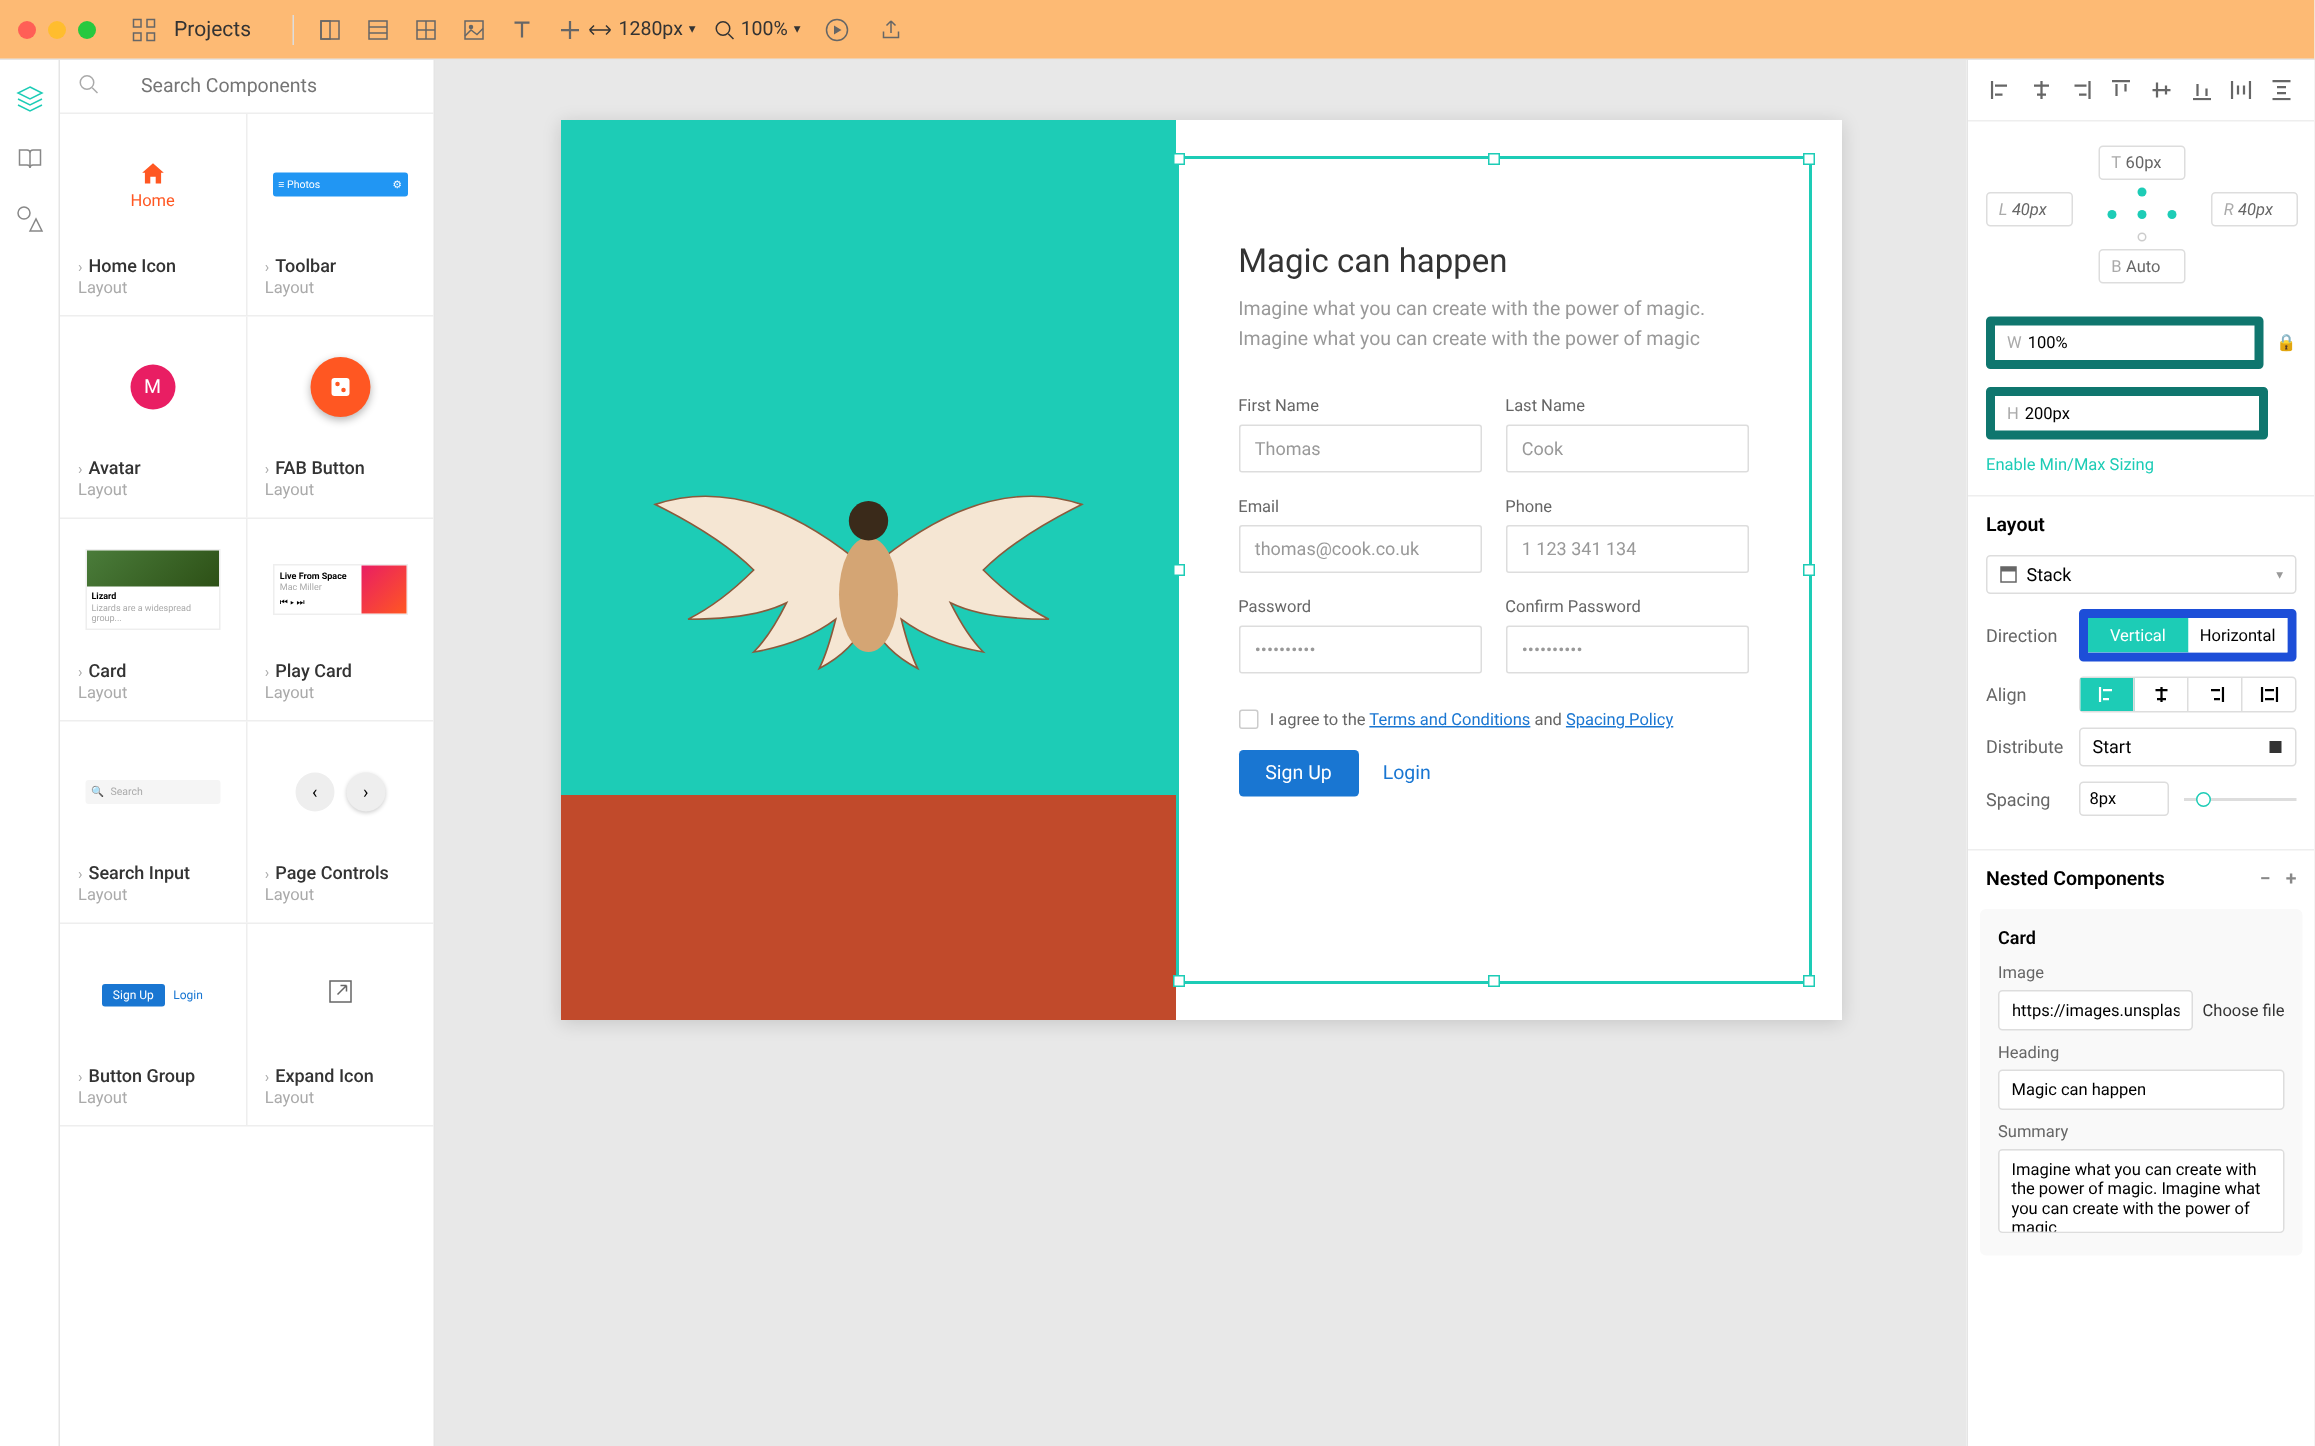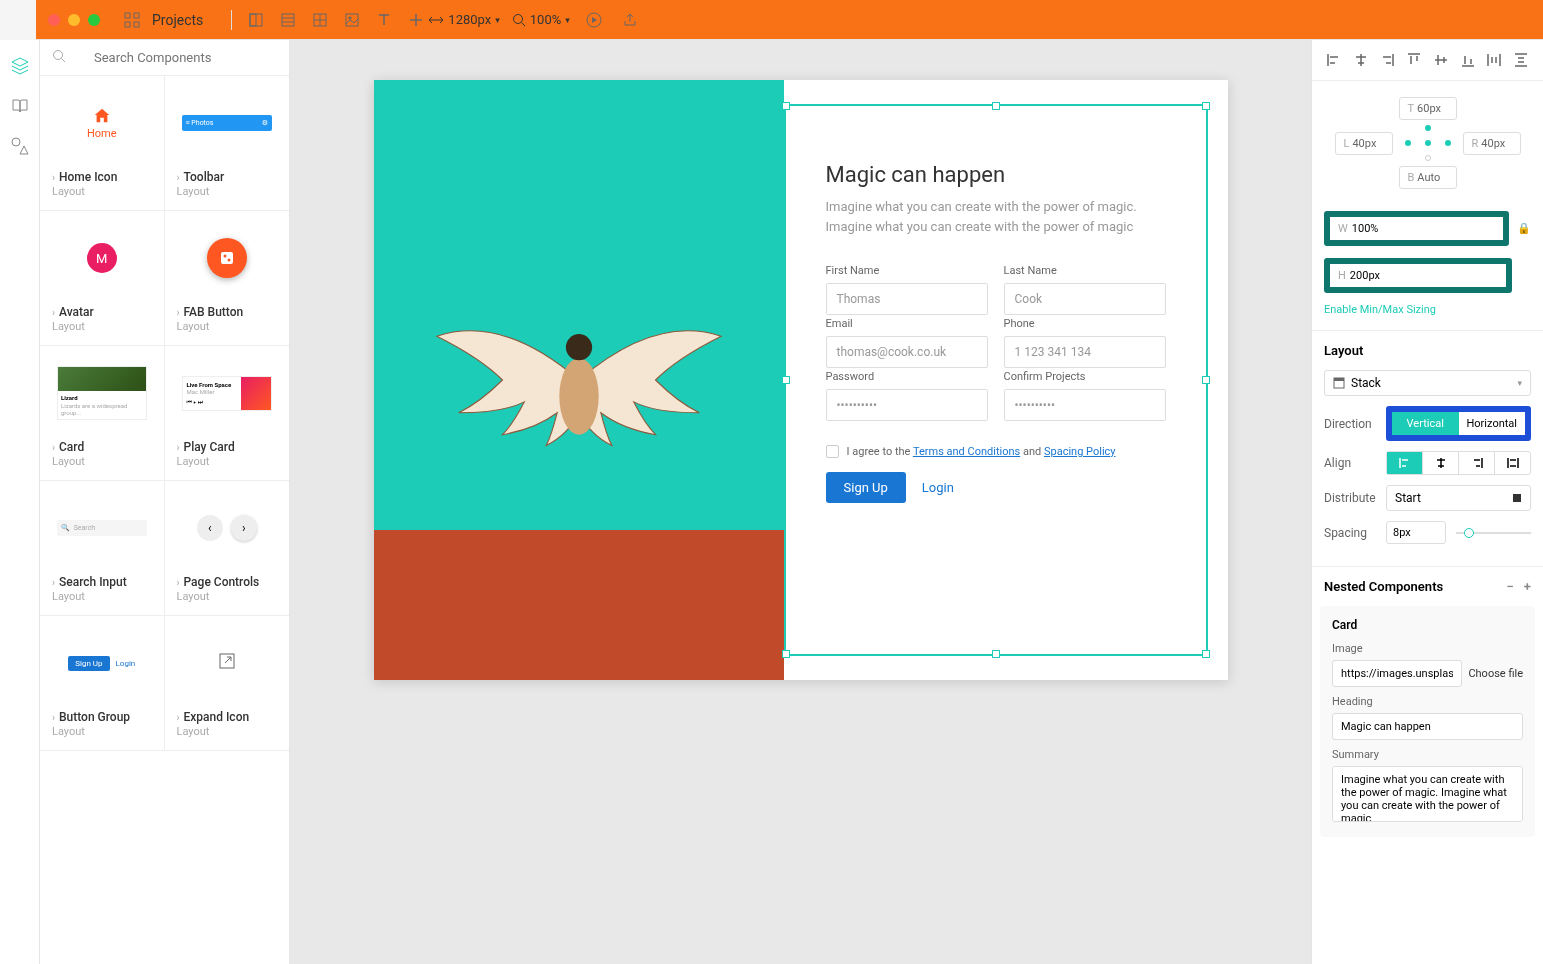--- a/index.html
+++ b/index.html
@@ -1,19 +1,19 @@
 <!DOCTYPE html>
 <html><head>
 <meta charset="utf-8">
 <style>
 * { margin: 0; padding: 0; box-sizing: border-box; font-family: -apple-system, BlinkMacSystemFont, "Segoe UI", Roboto, sans-serif; }
 body { width: 1543px; height: 964px; background: #f5f5f5; overflow: hidden; }
 
 
-.toolbar { height: 40px; background: #f97316; border-bottom: 1px solid #e5e5e5; display: flex; align-items: center; padding: 0 12px; margin-left: 36px; }
+.toolbar { height: 40px; background: #fdba74; border-bottom: 1px solid #e5e5e5; display: flex; align-items: center; padding: 0 12px; }
 .window-controls { display: flex; gap: 8px; margin-right: 20px; }
 .window-dot { width: 12px; height: 12px; border-radius: 50%; }
 .dot-red { background: #ff5f56; } .dot-yellow { background: #ffbd2e; } .dot-green { background: #27c93f; }
 .toolbar-left { display: flex; align-items: center; gap: 8px; }
 .toolbar-icon { width: 24px; height: 24px; display: flex; align-items: center; justify-content: center; color: #666; cursor: pointer; }
 .toolbar-label { font-size: 14px; color: #333; margin-right: 16px; }
 .toolbar-sep { width: 1px; height: 20px; background: #ddd; margin: 0 4px; }
 .toolbar-center { flex: 1; text-align: center; font-size: 13px; color: #333; }
 .toolbar-right { display: flex; align-items: center; gap: 12px; font-size: 13px; color: #333; }
 
@@ -44,37 +44,37 @@
 .artboard { width: 854px; background: #fff; box-shadow: 0 2px 12px rgba(0,0,0,0.15); display: flex; height: 600px; }
 .art-image { width: 410px; background: linear-gradient(180deg, #1DCCB6 0%, #1DCCB6 75%, #c14a2b 75%, #c14a2b 100%); position: relative; display:flex; align-items:center; justify-content:center;}
 .wings { width:80%; height:60%; display:flex; align-items:center; justify-content:center; }
 .art-form { flex: 1; padding: 56px 40px 30px; border: 2px solid #1DCCB6; margin: 24px 20px 24px 0; position: relative; }
 .sel-handle { width:8px; height:8px; background:#fff; border:1px solid #1DCCB6; position:absolute; }
 .h-tl{top:-4px;left:-4px} .h-tr{top:-4px;right:-4px} .h-bl{bottom:-4px;left:-4px} .h-br{bottom:-4px;right:-4px}
 .h-tm{top:-4px;left:50%;margin-left:-4px} .h-bm{bottom:-4px;left:50%;margin-left:-4px}
 .h-ml{top:50%;left:-4px;margin-top:-4px} .h-mr{top:50%;right:-4px;margin-top:-4px}
 .form-title { font-size: 22px; color: #333; margin-bottom: 10px; }
 .form-summary { font-size: 13px; color: #999; margin-bottom: 28px; line-height: 1.5; }
-.form-row { display: flex; gap: 16px; margin-bottom: 2px; }
+.form-row { display: flex; gap: 16px; margin-bottom: 16px; }
 .form-field { flex: 1; }
 .field-label { font-size: 11px; color: #666; margin-bottom: 6px; display: block; }
 .field-input { width: 100%; border: 1px solid #ddd; padding: 8px 10px; font-size: 12px; color: #999; border-radius: 2px; }
 .form-checkbox { display: flex; align-items: center; gap: 8px; font-size: 11px; color: #666; margin: 24px 0 14px; }
 .checkbox { width: 13px; height: 13px; border: 1px solid #ccc; border-radius: 2px; }
 .link { color: #1976d2; text-decoration: underline; }
 .form-buttons { display: flex; gap: 16px; align-items: center; }
 .btn-primary { background: #1976d2; color: #fff; padding: 8px 18px; border-radius: 3px; font-size: 13px; border:none; }
 .btn-link { color: #1976d2; font-size: 13px; }
 
 
 .props-panel { width: 232px; background: #fff; border-left: 1px solid #e5e5e5; overflow-y: auto; font-size: 12px; }
 .align-row { display: flex; justify-content: space-between; padding: 10px 12px; border-bottom: 1px solid #eee; }
 .align-btn { width: 20px; height: 20px; display: flex; align-items: center; justify-content: center; color: #666; cursor: pointer; }
 .padding-section { padding: 16px 12px; display: flex; flex-direction: column; align-items: center; gap: 8px; }
-.pad-row { display: flex; align-items: center; gap: 15px; }
+.pad-row { display: flex; align-items: flex-start; gap: 26px; font-style: italic; }
 .pad-box { border: 1px solid #ddd; border-radius: 3px; padding: 4px 8px; font-size: 11px; color: #666; min-width: 58px; text-align:left; }
 .pad-box .lbl { color:#aaa; margin-right:3px; }
 .pad-center { width: 40px; height: 30px; position: relative; }
 .pad-dot { width:6px; height:6px; background:#1DCCB6; border-radius:50%; position:absolute; }
 .size-row { padding: 6px 12px; display: flex; gap: 8px; align-items:center; }
 .size-input { flex:1; border: 6px solid #0f766e; border-radius: 3px; padding: 5px 8px; font-size: 11px; }
 .size-input .lbl { color:#aaa; margin-right:4px; }
 .minmax-link { color: #1DCCB6; font-size: 11px; padding: 4px 12px 14px; cursor: pointer; border-bottom:1px solid #eee;}
 .panel-section { padding: 12px; border-bottom: 1px solid #eee; }
 .panel-title { font-weight: 600; margin-bottom: 12px; font-size: 13px; }
@@ -398,21 +398,21 @@
               <label class="field-label">Phone</label>
               <div class="field-input">1 123 341 134</div>
             </div>
         </div>
         <div class="form-row">
           <div class="form-field">
               <label class="field-label">Password</label>
               <div class="field-input">••••••••••</div>
             </div>
           <div class="form-field">
-              <label class="field-label">Confirm Projects</label>
+              <label class="field-label">Confirm Password</label>
               <div class="field-input">••••••••••</div>
             </div>
         </div>
         <div class="form-checkbox">
           <div class="checkbox"></div>
           <span><span>I agree to the </span><span class="link">Terms and Conditions</span><span> and </span><span class="link">Spacing Policy</span></span>
         </div>
         <div class="form-buttons">
           <button class="btn-primary">Sign Up</button>
           <span class="btn-link">Login</span>

